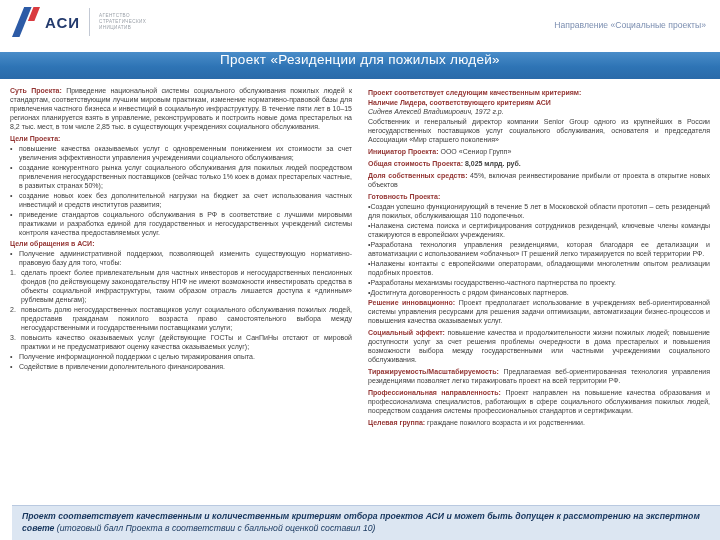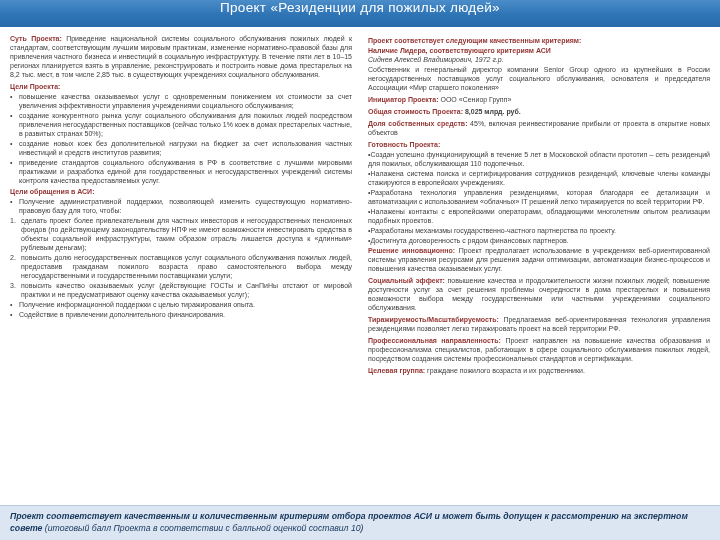--- a/index.html
+++ b/index.html
@@ -31,30 +31,46 @@
   .bold { font-weight:bold; }
   .bullet { display:flex; margin:0 0 1px 0; }
   .bullet .marker { flex:none; width:9px; }
   .bullet .marker::before { content:"•"; }
   .numbered { display:flex; margin:0 0 1px 0; }
   .numbered .num { flex:none; width:11px; }
   .rbullet { margin:0 0 1px 0; }
   .rbullet .marker::before { content:"•"; }
 
   
-  .footer { position:absolute; left:0; right:0; bottom:0; min-height:35px; background:#dce6f2; border-top:1px solid #b9c9e0; padding:4px 12px 4px 10px; display:flex; align-items:center; }
+  .footer { position:absolute; left:12px; right:0; bottom:0; min-height:35px; background:#dce6f2; border-top:1px solid #b9c9e0; padding:4px 12px 4px 10px; display:flex; align-items:center; }
   .footer p { font-size:8.7px; line-height:1.35; color:#17365d; text-align:left; }
   .f-main { font-weight:bold; font-style:italic; }
   .f-note { font-style:italic; }
 </style>
 </head>
 <body>
 
 <div class="slide">
 
+  <div class="header">
+    <div class="logo">
+      <svg class="emblem" width="28" height="30" viewBox="0 0 30 32" aria-hidden="true">
+        <polygon points="0,32 13,0 21,0 8,32" fill="#2d5ba6"></polygon>
+        <polygon points="17,15 23,0 30,0 24,15" fill="#d93a3f"></polygon>
+      </svg>
+      <div class="acronym">АСИ</div>
+      <div class="logo-divider"></div>
+      <div class="logo-caption">
+        <div>АГЕНТСТВО</div>
+        <div>СТРАТЕГИЧЕСКИХ</div>
+        <div>ИНИЦИАТИВ</div>
+      </div>
+    </div>
+    <div class="direction">Направление «Социальные проекты»</div>
+  </div>
 
   <div class="title-bar">
     <div class="title">Проект «Резиденции для пожилых людей»</div>
   </div>
 
   <div class="content">
 
     <div class="col">
       <p class="para">
         <span class="label">Суть Проекта: </span><span>Приведение национальной системы социального обслуживания пожилых людей к стандартам, соответствующим лучшим мировым практикам, изменение нормативно-правовой базы для привлечения частного бизнеса и инвестиций в социальную инфраструктуру. В течение пяти лет в 10–15 регионах планируется взять в управление, реконструировать и построить новые дома престарелых на 8,2 тыс. мест, в том числе 2,85 тыс. в существующих учреждениях социального обслуживания.</span>

